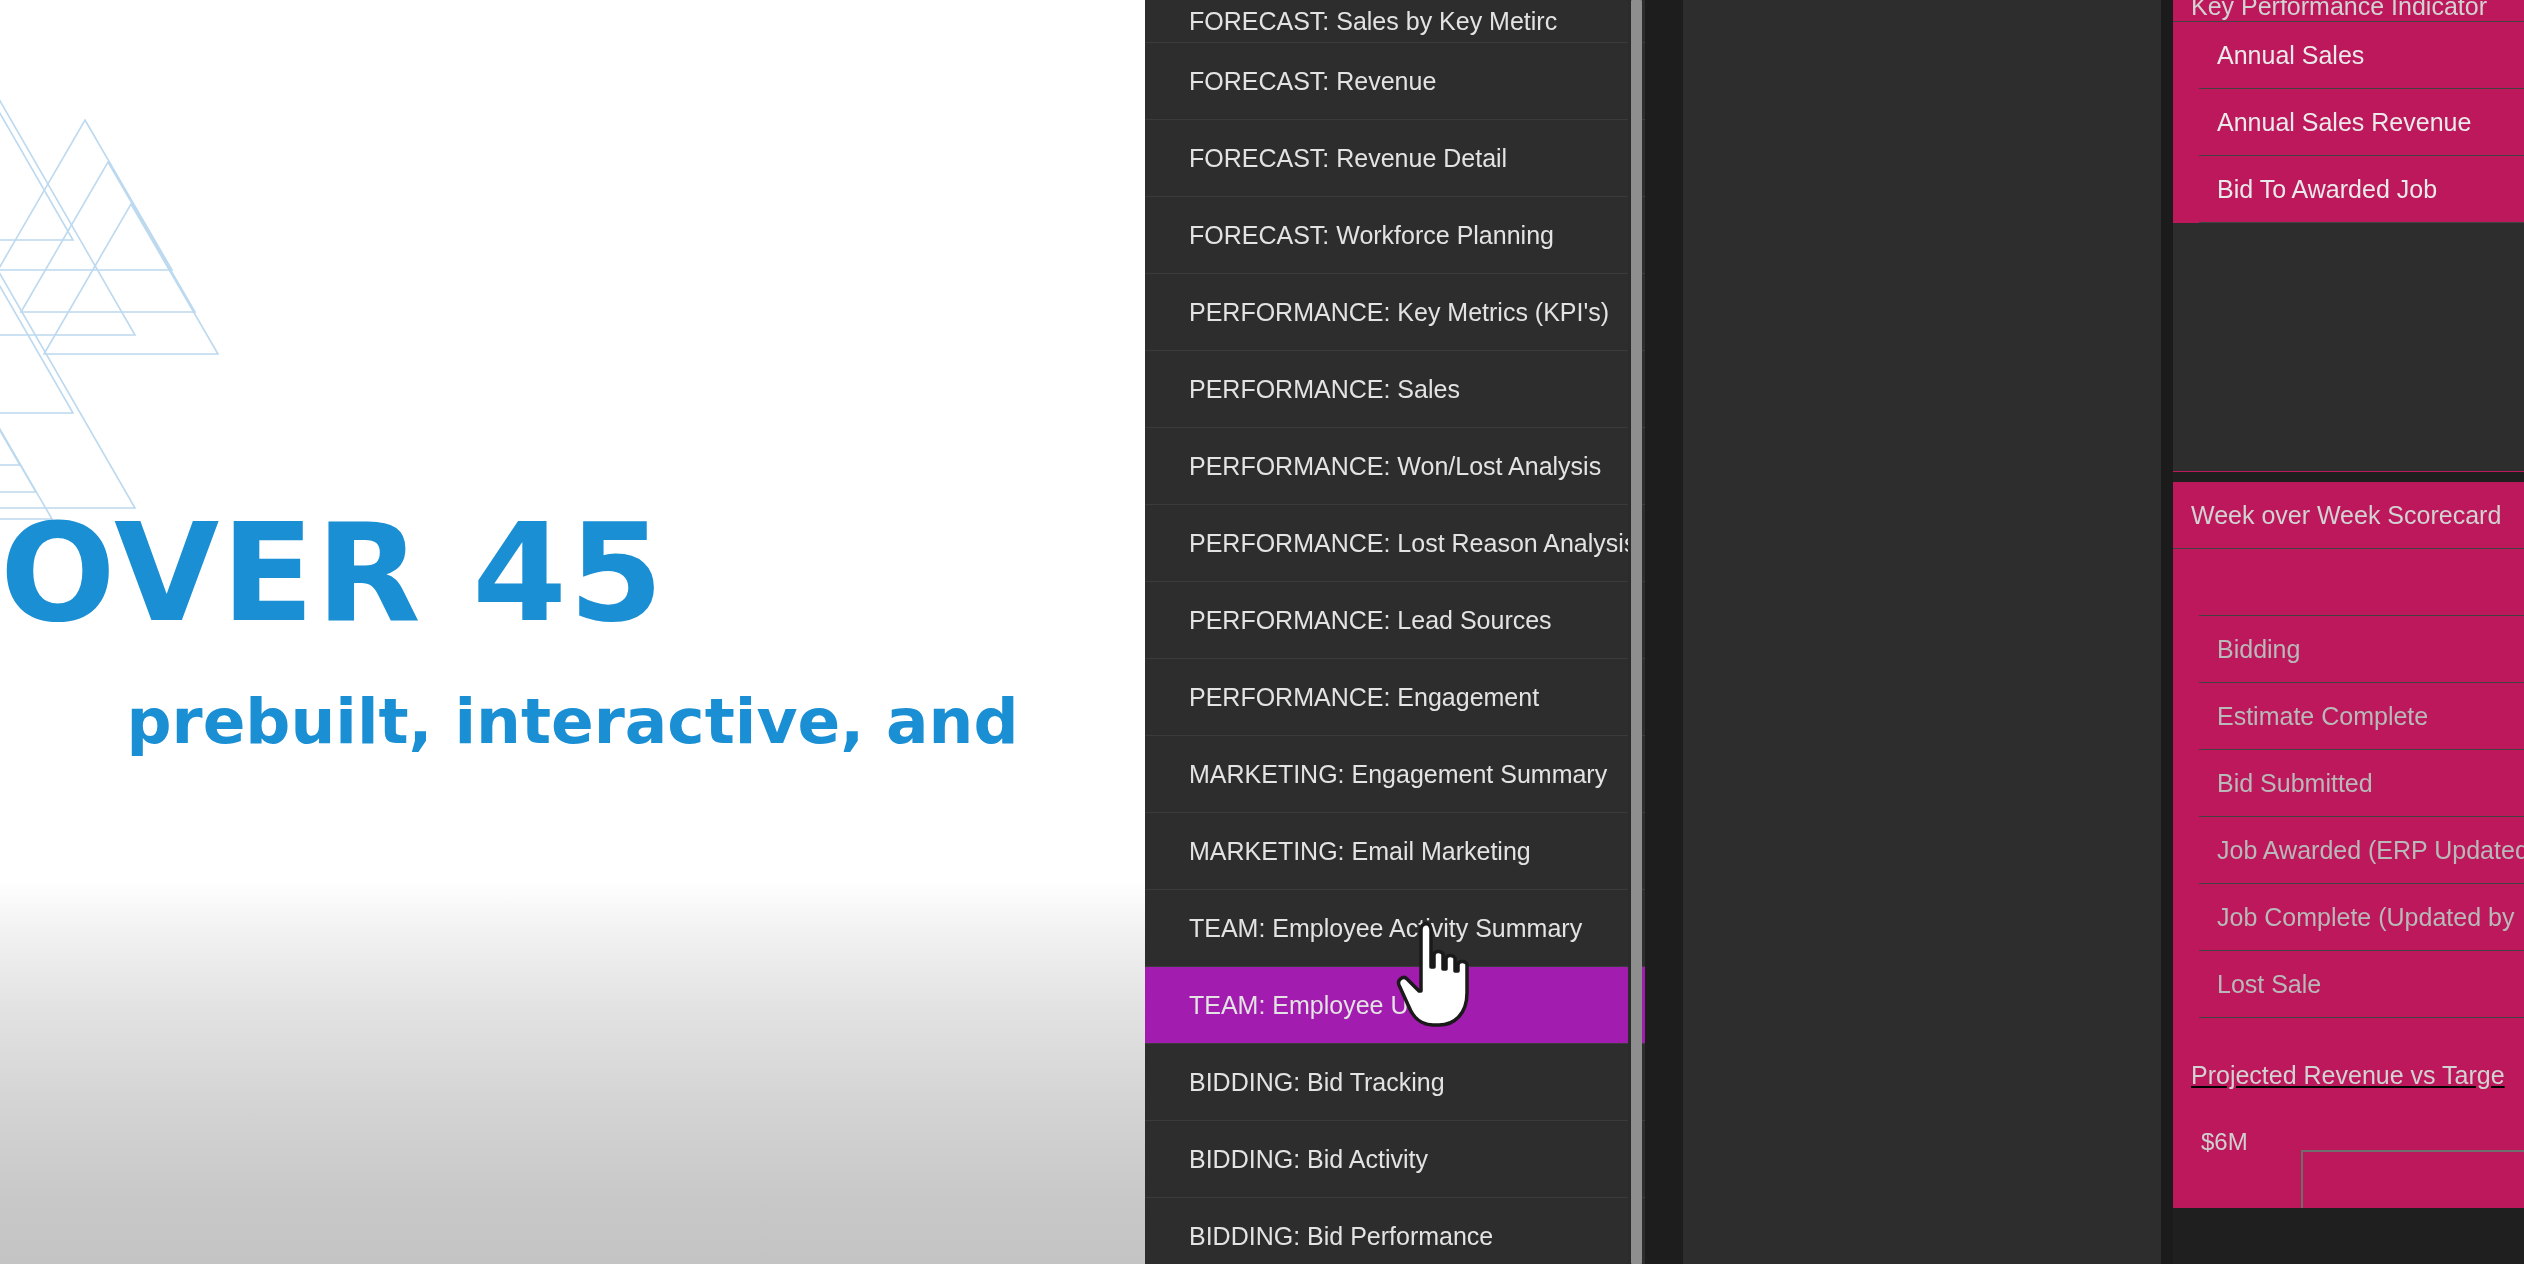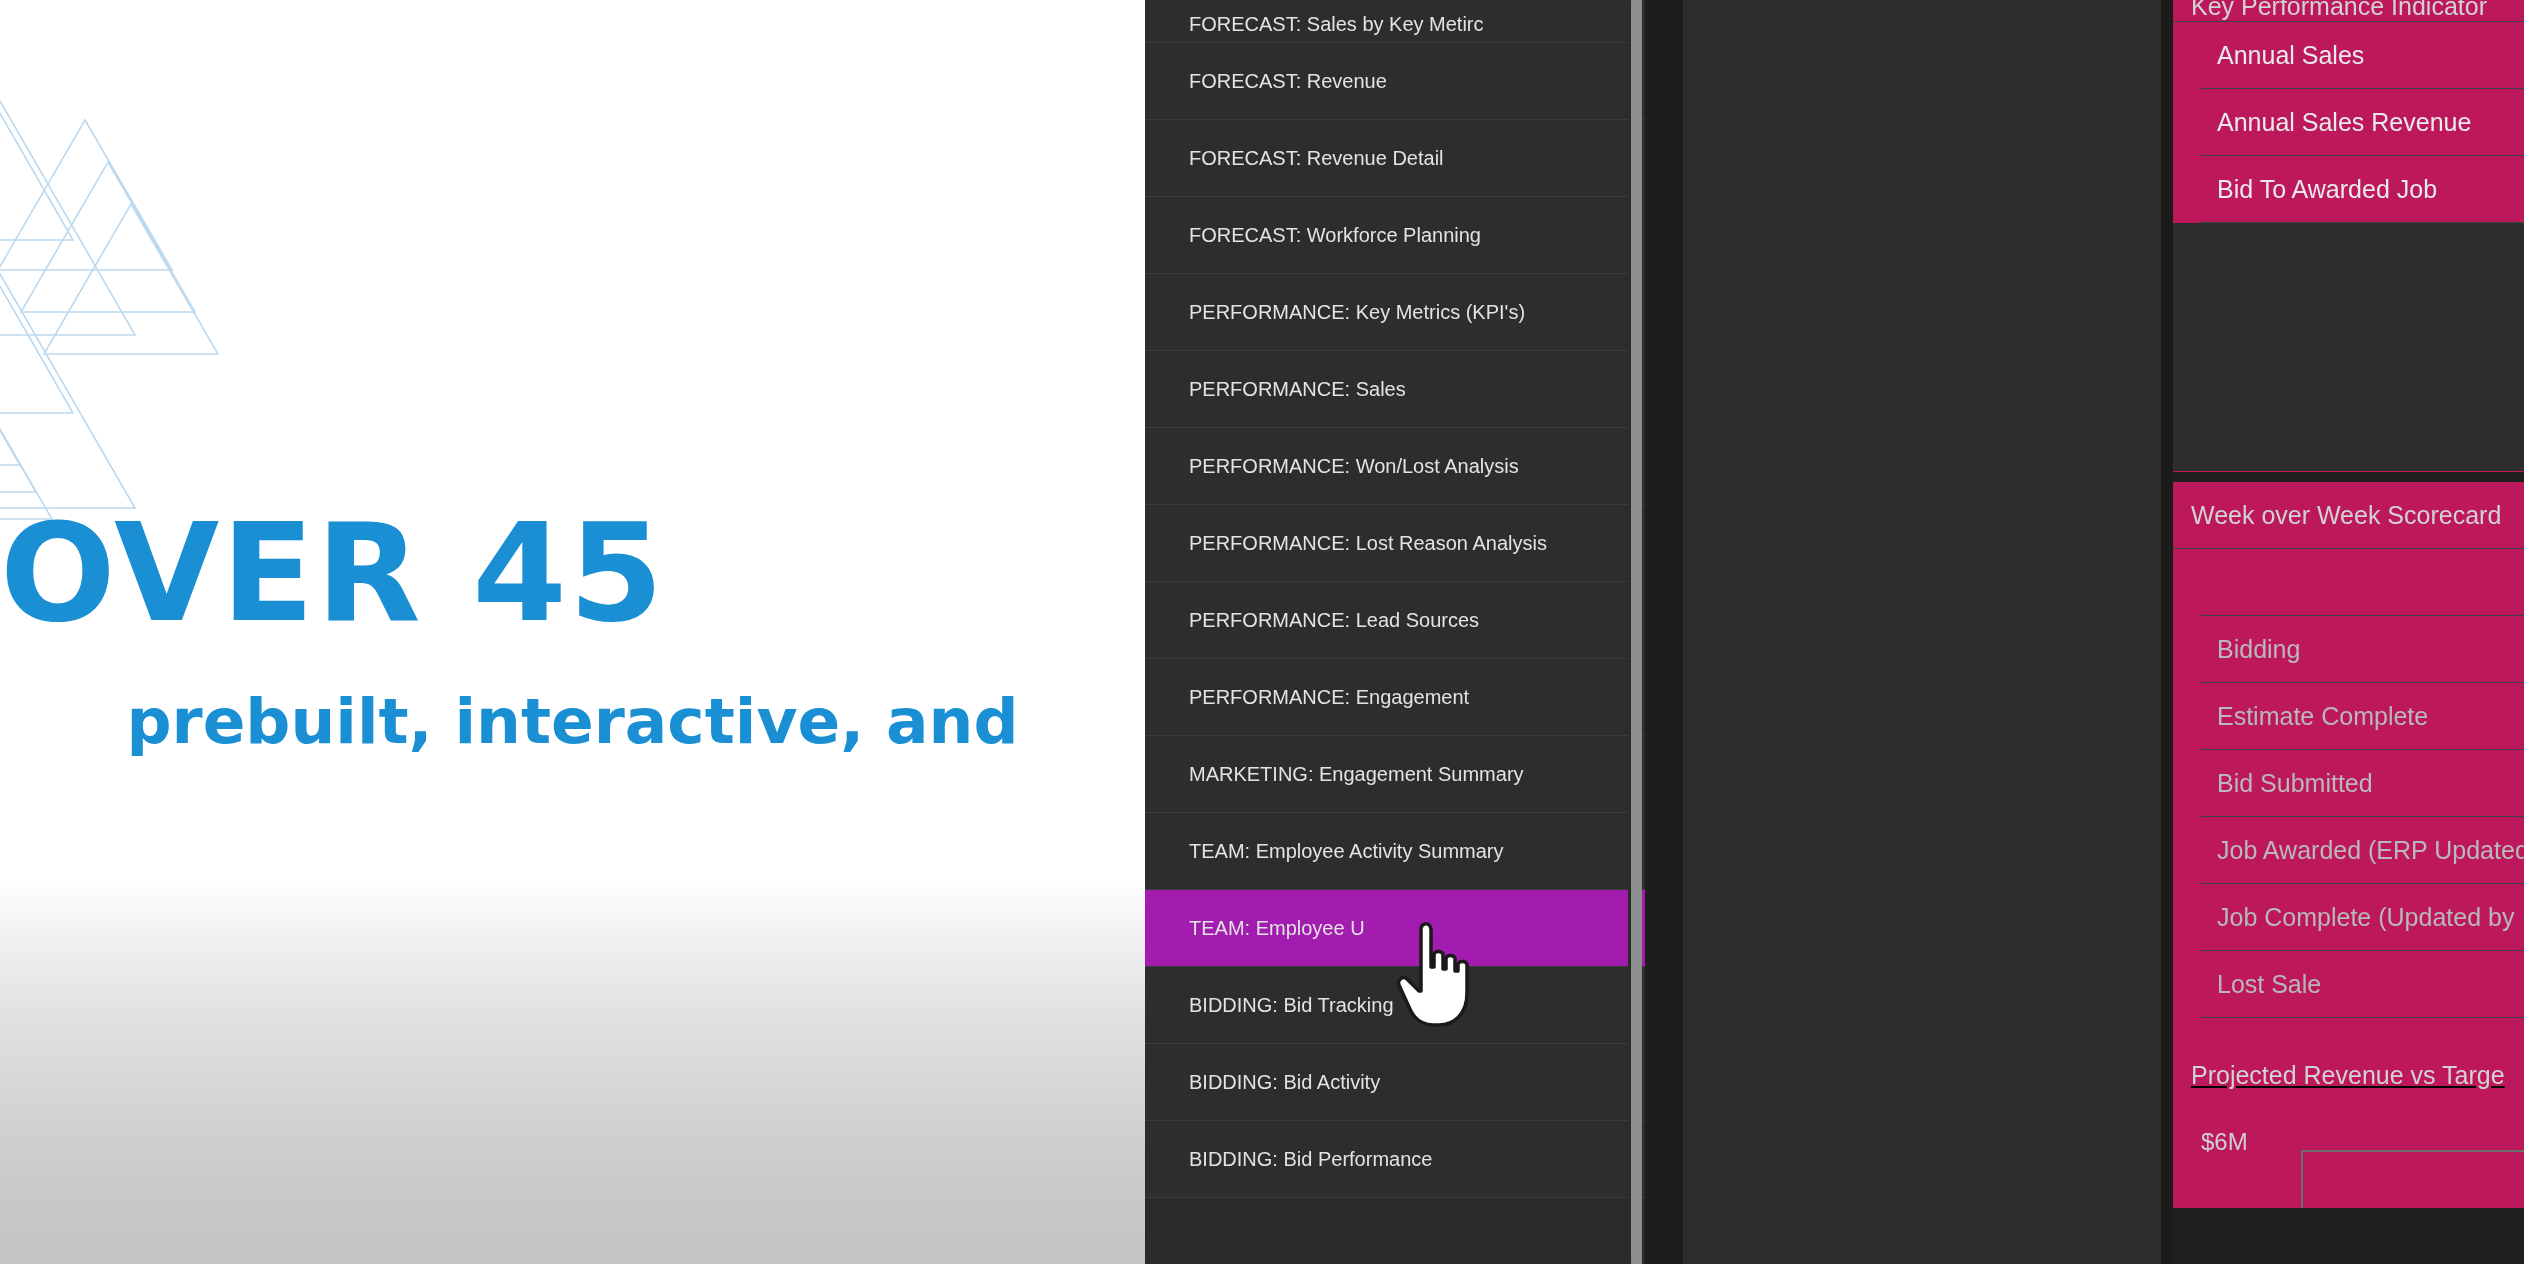--- a/index.html
+++ b/index.html
@@ -74,21 +74,21 @@
   .menu-row {
     position: relative;
     box-sizing: border-box;
     height: 77px;
     padding: 0 0 0 44px;
     display: flex;
     align-items: center;
     background: #2d2d2d;
     border-bottom: 1px solid #3b3b3b;
     color: #e3e3e3;
-    font-size: 20px;
+    font-size: 25px;
     white-space: nowrap;
   }
   .menu-row.first { height: 43px; align-items: flex-end; padding-bottom: 6px; }
   .menu-row.hover { background: #a21caf; }
   #menu-scrolltrack {
     position: absolute;
     right: 3px; top: 0;
     width: 14px; height: 1264px;
     background: #2b2b2b;
   }
@@ -250,20 +250,23 @@
         <div class="menu-row">
           <span>PERFORMANCE: Lead Sources</span>
         </div>
         <div class="menu-row">
           <span>PERFORMANCE: Engagement</span>
         </div>
         <div class="menu-row">
           <span>MARKETING: Engagement Summary</span>
         </div>
         <div class="menu-row">
+          <span>MARKETING: Email Marketing</span>
+        </div>
+        <div class="menu-row">
           <span>TEAM: Employee Activity Summary</span>
         </div>
         <div class="menu-row hover">
           <span>TEAM: Employee U</span>
         </div>
         <div class="menu-row">
           <span>BIDDING: Bid Tracking</span>
         </div>
         <div class="menu-row">
           <span>BIDDING: Bid Activity</span>

